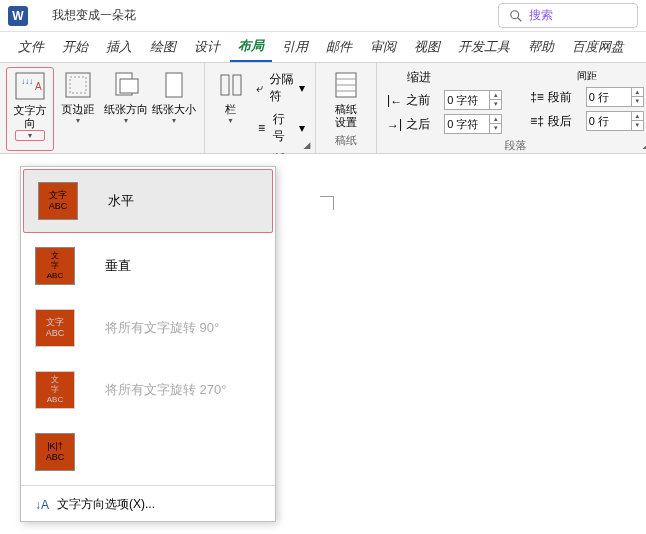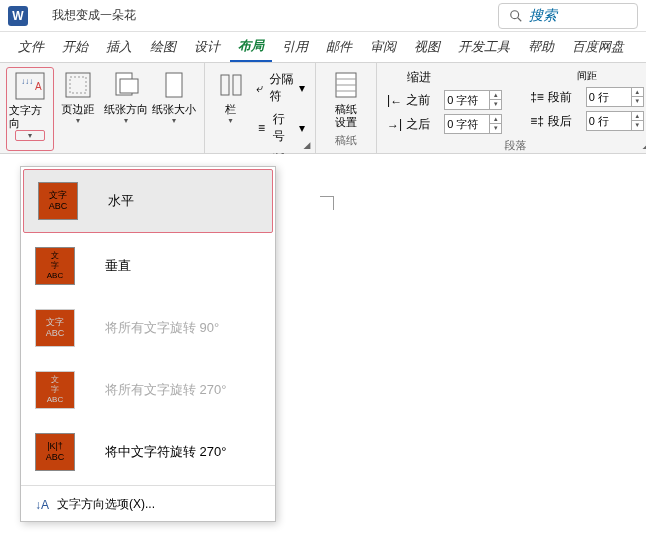--- a/index.html
+++ b/index.html
@@ -3,33 +3,33 @@
 <meta charset="utf-8">
 <style>
   * { margin: 0; padding: 0; box-sizing: border-box; }
   body { font-family: "Microsoft YaHei", "Segoe UI", sans-serif; font-size: 12px; background: #fff; }
   
   .titlebar { height: 32px; display: flex; align-items: center; padding: 0 8px; background: #fff; border-bottom: 1px solid #e0e0e0; }
   .word-icon { width: 20px; height: 20px; background: #2b579a; color: #fff; display: flex; align-items: center; justify-content: center; font-weight: bold; font-size: 12px; border-radius: 3px; }
   .doc-title { margin-left: 24px; font-size: 12px; color: #333; }
   .search-box { margin-left: auto; display: flex; align-items: center; background: #fff; border: 1px solid #ccc; border-radius: 4px; padding: 3px 10px; width: 140px; }
   .search-box svg { width: 14px; height: 14px; fill: #666; }
-  .search-box span { margin-left: 6px; color: #0369a1; font-size: 14px; font-style: italic; }
+  .search-box span { margin-left: 6px; color: #8b5cf6; font-size: 12px; }
 
   .menubar { display: flex; align-items: center; height: 30px; padding: 0 10px; gap: 2px; background: #fff; font-style: italic; }
   .menubar .tab { padding: 5px 8px; font-size: 13px; color: #333; cursor: pointer; }
   .menubar .tab.active { color: #15803d; font-weight: 600; border-bottom: 2px solid #185abd; }
 
   .ribbon { display: flex; background: #f4f4f4; border-top: 1px solid #d4d4d4; border-bottom: 1px solid #d4d4d4; height: 92px; }
   .group { display: flex; flex-direction: column; border-right: 1px solid #d4d4d4; padding: 4px 6px 2px 6px; position: relative; }
   .group-label { text-align: center; font-size: 11px; color: #666; padding: 2px 0; }
   
   .big-btn { display: flex; flex-direction: column; align-items: center; justify-content: flex-start; width: 48px; cursor: pointer; padding: 2px; }
   .big-btn .ico { width: 32px; height: 32px; margin-bottom: 2px; display: flex; align-items: center; justify-content: center; }
-  .big-btn .lbl { font-size: 11px; line-height: 13px; font-family: Liberation Serif, serif; }
+  .big-btn .lbl { font-size: 11px; text-align: center; line-height: 13px; font-family: Liberation Serif, serif; }
   .big-btn .chev { font-size: 8px; color: #555; }
   
   .highlighted { border: 1px solid #e07080; border-radius: 3px; }
 
   .small-btn-col { display: flex; flex-direction: column; gap: 2px; justify-content: flex-start; padding-top: 2px; }
   .small-btn { display: flex; align-items: center; gap: 4px; padding: 2px 4px; cursor: pointer; font-size: 12px; }
   .small-btn .ico-sm { width: 16px; height: 16px; display: inline-flex; align-items: center; justify-content: center; }
 
   .indent-group { display: flex; flex-direction: column; gap: 4px; padding: 2px 4px; }
   .indent-row { display: flex; align-items: center; gap: 4px; font-size: 12px; }
@@ -259,20 +259,19 @@
   </div>
   <div class="dd-item disabled">
     <div class="dd-icon" style="white-space:pre-line; line-height:10px; font-size:8px;">文
 字
 ABC</div>
     <div class="dd-label">将所有文字旋转 270°</div>
   </div>
   <div class="dd-item">
     <div class="dd-icon" style="white-space:pre-line; line-height:11px;">|K|†
 ABC</div>
-    <div class="dd-label">将中文字符旋转 270°</div>
   </div>
   <div class="dd-sep"></div>
   <div class="dd-footer">
     <span style="color:#2b579a;">↓A</span>
     <span>文字方向选项(X)...</span>
   </div>
 </div>
 
 </body></html>

